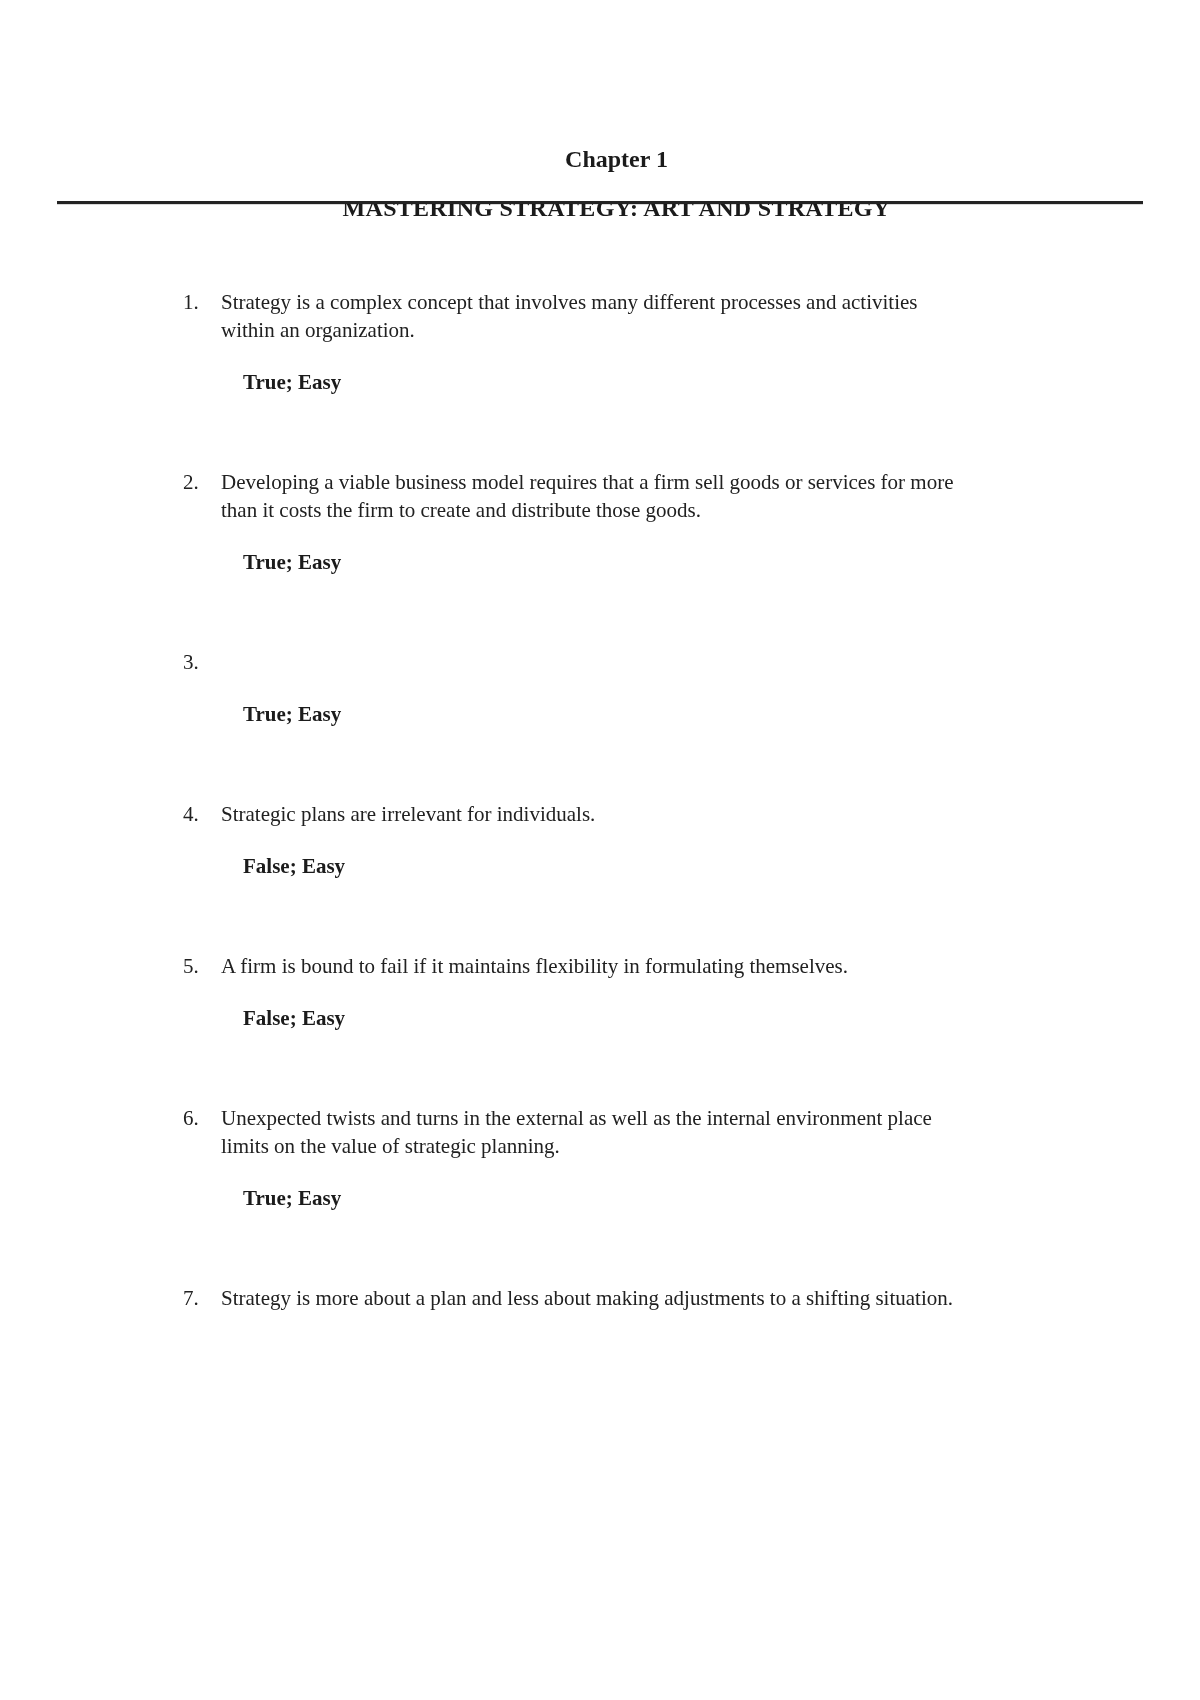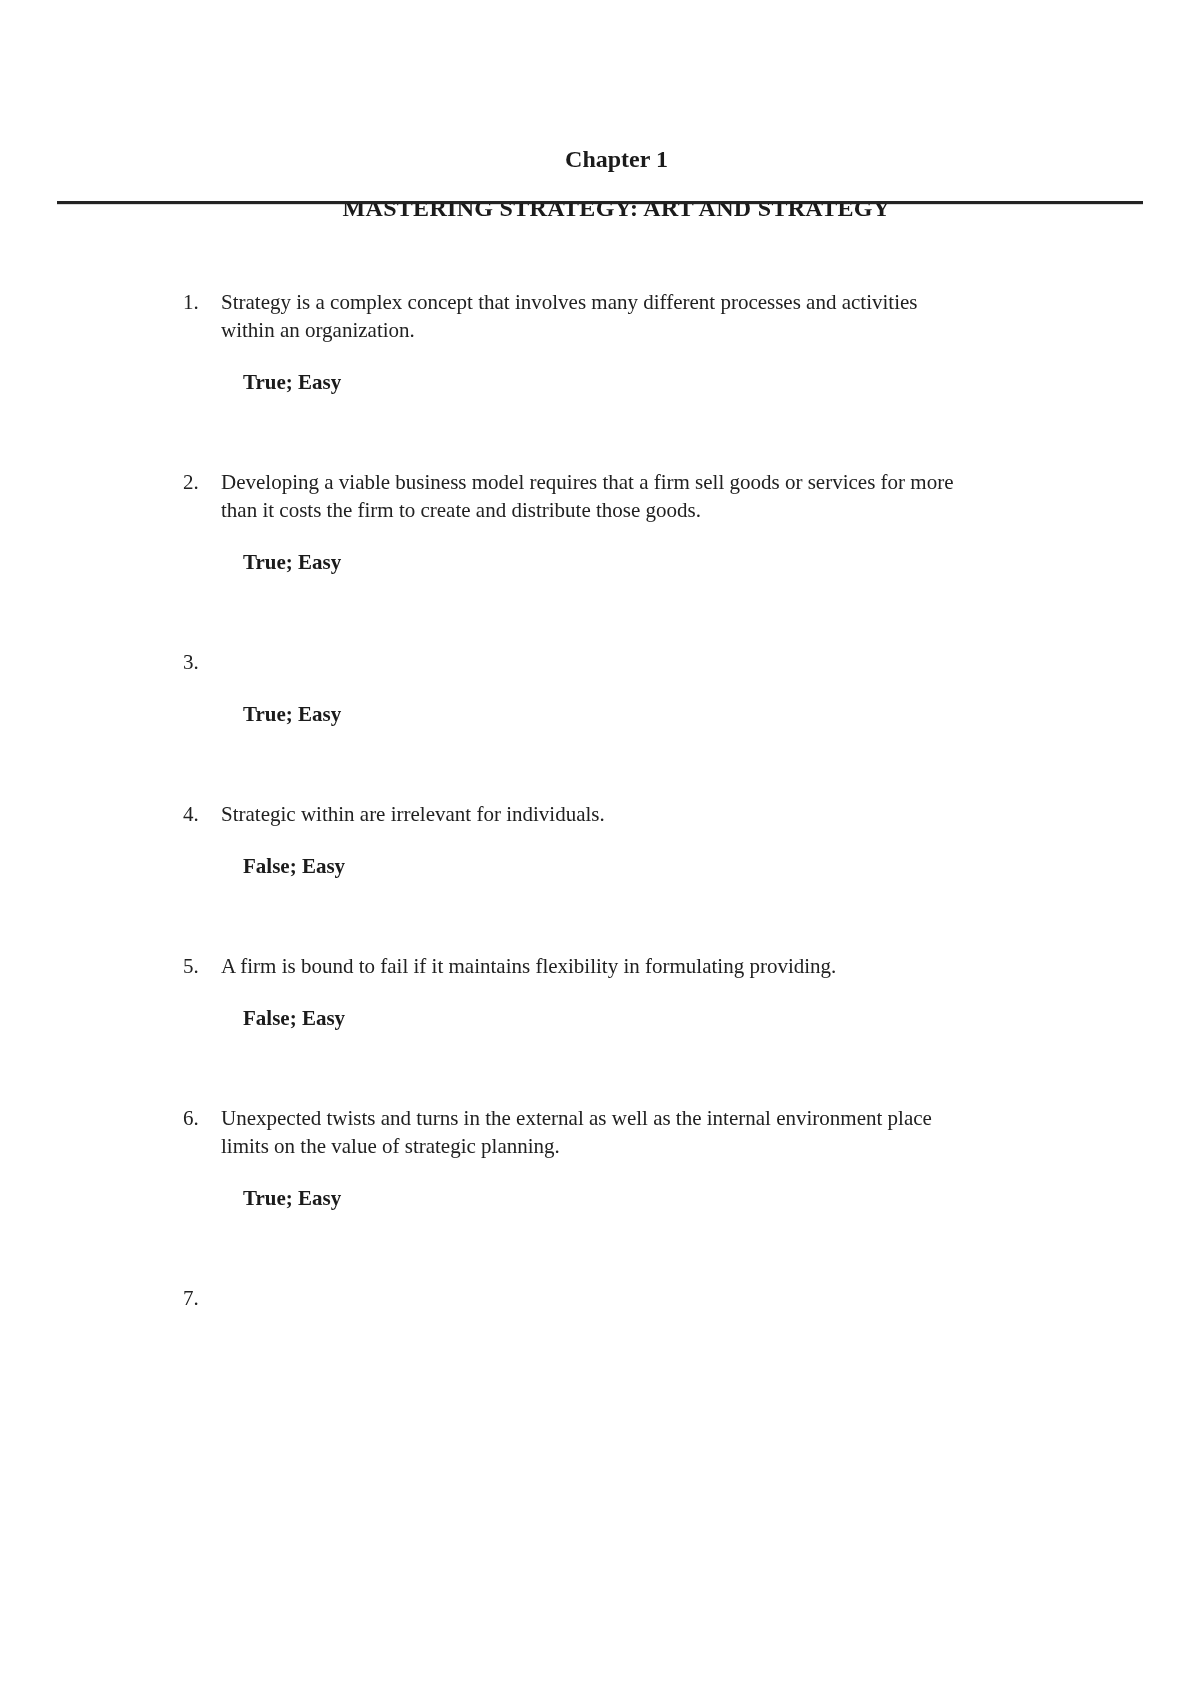--- a/index.html
+++ b/index.html
@@ -79,36 +79,37 @@
     </div>
     <div class="answer">True; Easy</div>
 
     <div class="question">
       <div class="q-num">3.</div>
     </div>
     <div class="answer">True; Easy</div>
 
     <div class="question">
       <div class="q-num">4.</div>
-      <div class="q-text">Strategic within are irrelevant for individuals.</div>
+      <div class="q-text">Strategic plans are irrelevant for individuals.</div>
     </div>
     <div class="answer">False; Easy</div>
 
     <div class="question">
       <div class="q-num">5.</div>
-      <div class="q-text">A firm is bound to fail if it maintains flexibility in formulating providing.</div>
+      <div class="q-text">A firm is bound to fail if it maintains flexibility in formulating themselves.</div>
     </div>
     <div class="answer">False; Easy</div>
 
     <div class="question">
       <div class="q-num">6.</div>
       <div class="q-text">Unexpected twists and turns in the external as well as the internal environment place
 limits on the value of strategic planning.</div>
     </div>
     <div class="answer">True; Easy</div>
 
     <div class="question">
       <div class="q-num">7.</div>
+      <div class="q-text">Strategy is more about a plan and less about making adjustments to a shifting situation.</div>
     </div>
 
   </div>
 
 </div>
 
 </body></html>

